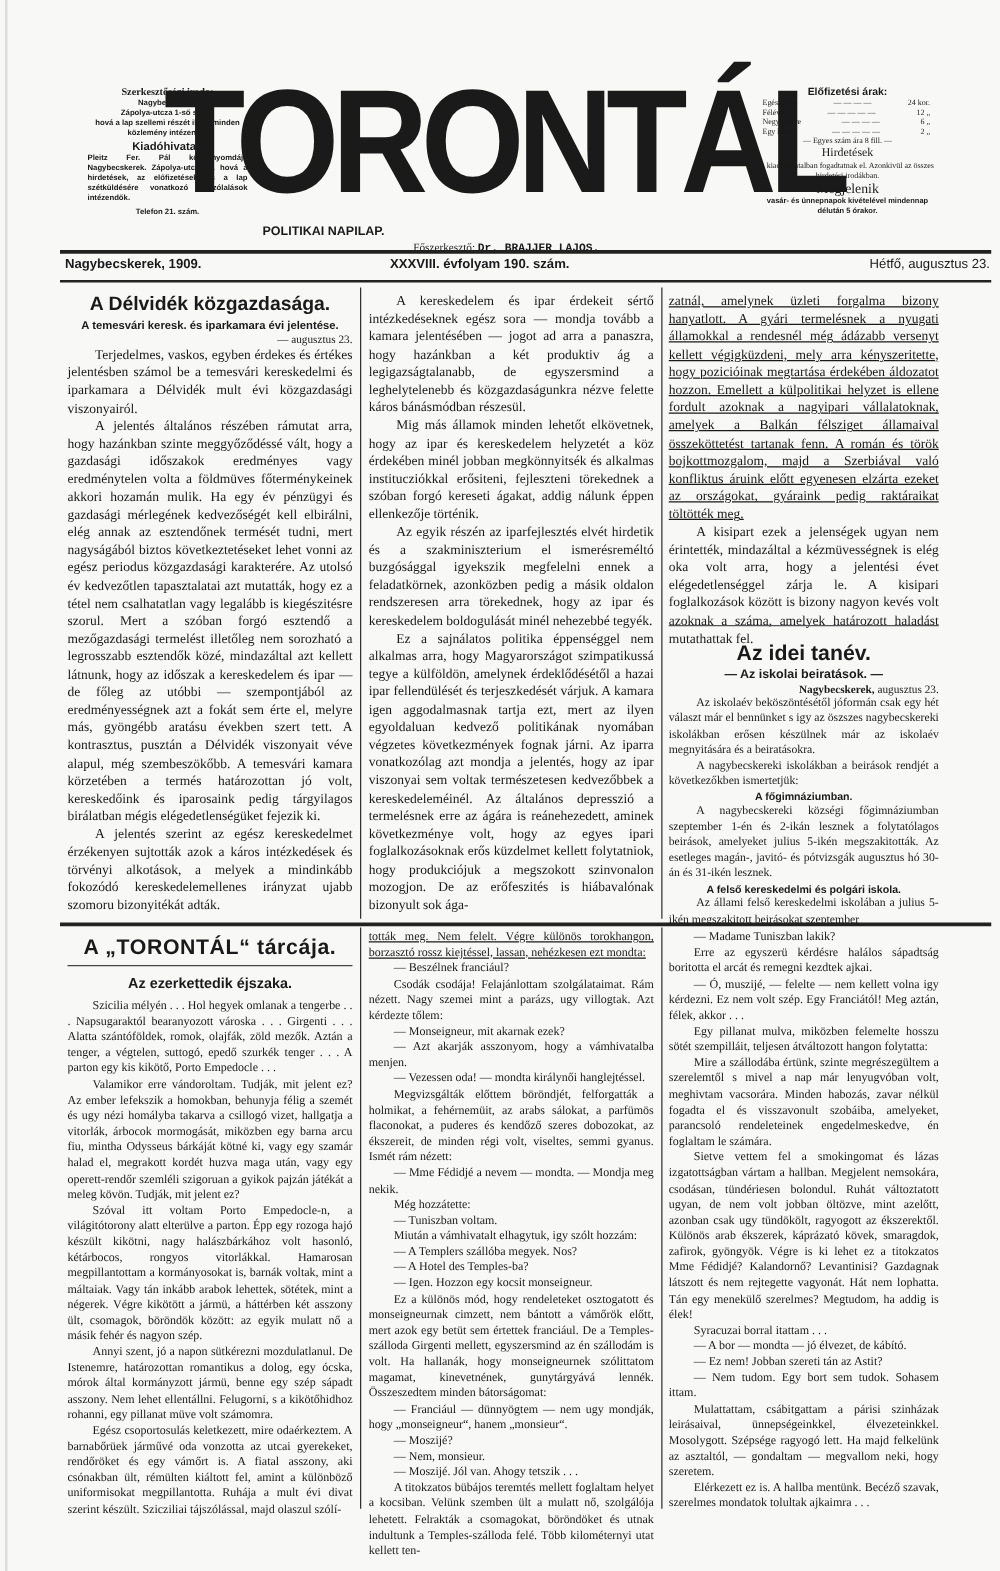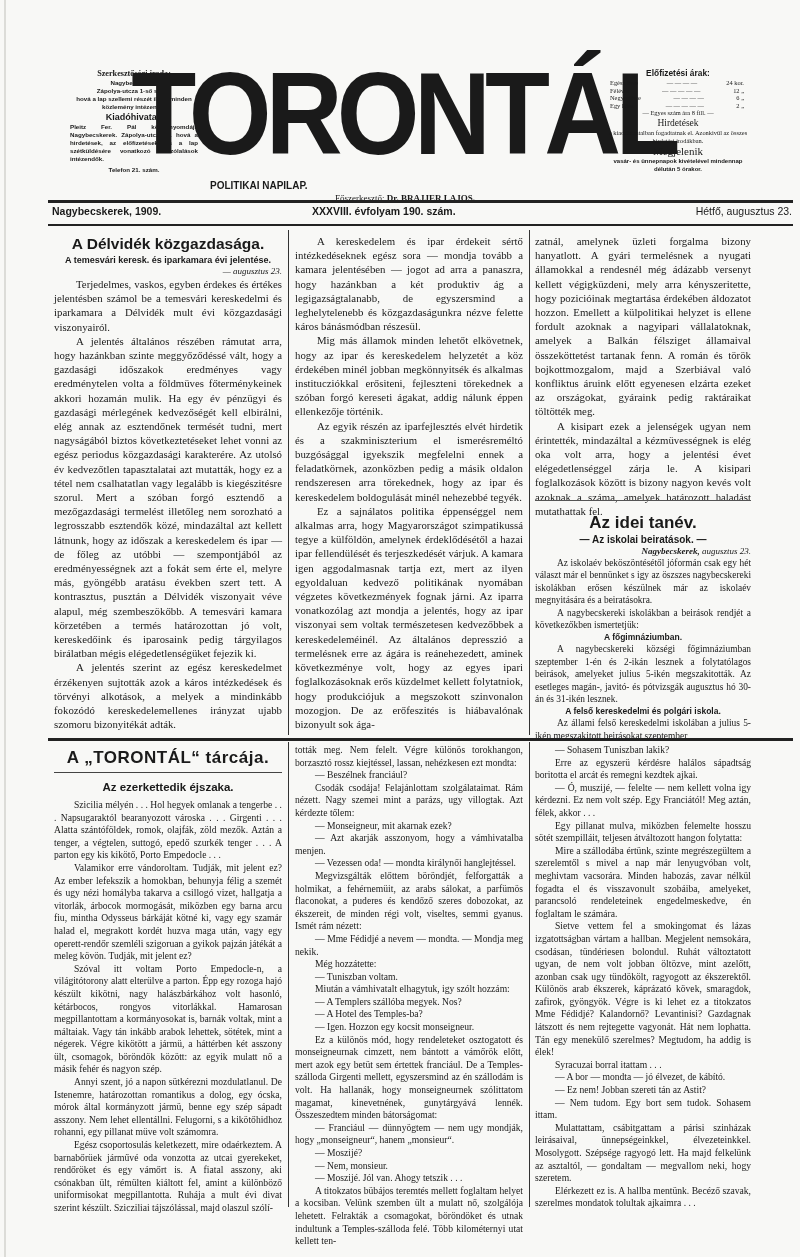--- a/index.html
+++ b/index.html
@@ -12,31 +12,31 @@
   .left-box .h2{font-size:9px;line-height:12px;font-weight:bold;}
   .left-box p{margin:0;}
   .right-box{position:absolute;left:608px;top:6px;width:140px;text-align:center;font-size:6.4px;line-height:7.6px;}
   .right-box .h{font-family:"Liberation Sans",sans-serif;font-weight:bold;font-size:8.4px;line-height:11px;}
   .right-box .h2{font-size:9.5px;line-height:12px;}
   .right-box .h3{font-size:11px;line-height:14px;}
   .price-row{display:flex;justify-content:space-between;padding:0 4px 0 2px;}
   .title{position:absolute;left:208px;top:2px;width:390px;height:100px;display:flex;align-items:flex-end;justify-content:center;font-family:"Liberation Sans",sans-serif;font-weight:bold;font-size:112px;letter-spacing:-6px;line-height:100px;transform:scaleX(0.95) scaleY(1.05);}
   .subtitle{position:absolute;left:210px;top:118px;width:390px;text-align:left;font-family:"Liberation Sans",sans-serif;font-weight:bold;font-size:10px;}
   .editor{position:absolute;left:210px;top:131px;width:390px;text-align:center;font-size:9px;}
-  .editor b{font-family:Liberation Serif, serif;}
+  .editor b{font-family:Liberation Mono, monospace;}
   .rule{position:absolute;left:48px;width:745px;background:#222;}
   .dateline{position:absolute;top:205px;left:52px;width:740px;height:16px;font-family:"Liberation Sans",sans-serif;font-size:10.5px;font-weight:bold;}
   .dateline span{position:absolute;top:0;}
   .col{position:absolute;font-size:10.8px;line-height:14.2px;text-align:justify;}
   .col p{margin:0;text-indent:22px;}
-  .col .noind{text-indent:0;}
+  .col .noind{text-indent:0;text-decoration:underline;}
   .vrule{position:absolute;width:1px;background:#333;}
   h1.sec{font-family:"Liberation Sans",sans-serif;font-size:15.5px;font-weight:bold;text-align:center;margin:0;line-height:20px;}
   .deck{font-family:"Liberation Sans",sans-serif;font-size:9px;font-weight:bold;text-align:center;line-height:12px;}
-  .dateright{text-align:right;font-size:9px;line-height:11px;font-style:italic;}
+  .dateright{text-align:right;font-size:9px;line-height:11px;}
   .sub-head{font-family:"Liberation Sans",sans-serif;font-size:8.5px;font-weight:bold;text-align:center;line-height:12px;}
   .tarca-col{font-size:9.6px;line-height:12.6px;}
   .tarca-col p{text-indent:20px;}
   .tarca-title{font-family:"Liberation Sans",sans-serif;font-size:17px;font-weight:bold;text-align:center;letter-spacing:0.5px;line-height:24px;}
   .tarca-sub{font-family:"Liberation Sans",sans-serif;font-size:11.5px;font-weight:bold;text-align:center;line-height:16px;margin:6px 0 4px;}
   .hline{position:absolute;height:2px;background:#222;}
   .hthin{position:absolute;height:1px;background:#555;}
 </style>
 </head>
 <body>
@@ -169,21 +169,21 @@
     <p>— Igen. Hozzon egy kocsit monseigneur.</p>
     <p>Ez a különös mód, hogy rendeleteket osztogatott és monseigneurnak cimzett, nem bántott a vámőrök előtt, mert azok egy betüt sem értettek franciául. De a Temples-szálloda Girgenti mellett, egyszersmind az én szállodám is volt. Ha hallanák, hogy monseigneurnek szólittatom magamat, kinevetnének, gunytárgyává lennék. Összeszedtem minden bátorságomat:</p>
     <p>— Franciául — dünnyögtem — nem ugy mondják, hogy „monseigneur“, hanem „monsieur“.</p>
     <p>— Moszijé?</p>
     <p>— Nem, monsieur.</p>
     <p>— Moszijé. Jól van. Ahogy tetszik . . .</p>
     <p>A titokzatos bübájos teremtés mellett foglaltam helyet a kocsiban. Velünk szemben ült a mulatt nő, szolgálója lehetett. Felrakták a csomagokat, böröndöket és utnak indultunk a Temples-szálloda felé. Több kilométernyi utat kellett ten-</p>
   </div>
 
   <div class="col tarca-col" style="left:535px;top:744px;width:216px">
-    <p>— Sohasem Tuniszban lakik?</p>
+    <p>— Madame Tuniszban lakik?</p>
     <p>Erre az egyszerü kérdésre halálos sápadtság boritotta el arcát és remegni kezdtek ajkai.</p>
     <p>— Ó, muszijé, — felelte — nem kellett volna igy kérdezni. Ez nem volt szép. Egy Franciától! Meg aztán, félek, akkor . . .</p>
     <p>Egy pillanat mulva, miközben felemelte hosszu sötét szempilláit, teljesen átváltozott hangon folytatta:</p>
     <p>Mire a szállodába értünk, szinte megrészegültem a szerelemtől s mivel a nap már lenyugvóban volt, meghivtam vacsorára. Minden habozás, zavar nélkül fogadta el és visszavonult szobáiba, amelyeket, parancsoló rendeleteinek engedelmeskedve, én foglaltam le számára.</p>
     <p>Sietve vettem fel a smokingomat és lázas izgatottságban vártam a hallban. Megjelent nemsokára, csodásan, tündériesen bolondul. Ruhát változtatott ugyan, de nem volt jobban öltözve, mint azelőtt, azonban csak ugy tündökölt, ragyogott az ékszerektől. Különös arab ékszerek, káprázató kövek, smaragdok, zafirok, gyöngyök. Végre is ki lehet ez a titokzatos Mme Fédidjé? Kalandornő? Levantinisi? Gazdagnak látszott és nem rejtegette vagyonát. Hát nem lophatta. Tán egy menekülő szerelmes? Megtudom, ha addig is élek!</p>
     <p>Syracuzai borral itattam . . .</p>
     <p>— A bor — mondta — jó élvezet, de kábító.</p>
     <p>— Ez nem! Jobban szereti tán az Astit?</p>
     <p>— Nem tudom. Egy bort sem tudok. Sohasem ittam.</p>
     <p>Mulattattam, csábitgattam a párisi szinházak leirásaival, ünnepségeinkkel, élvezeteinkkel. Mosolygott. Szépsége ragyogó lett. Ha majd felkelünk az asztaltól, — gondaltam — megvallom neki, hogy szeretem.</p>

